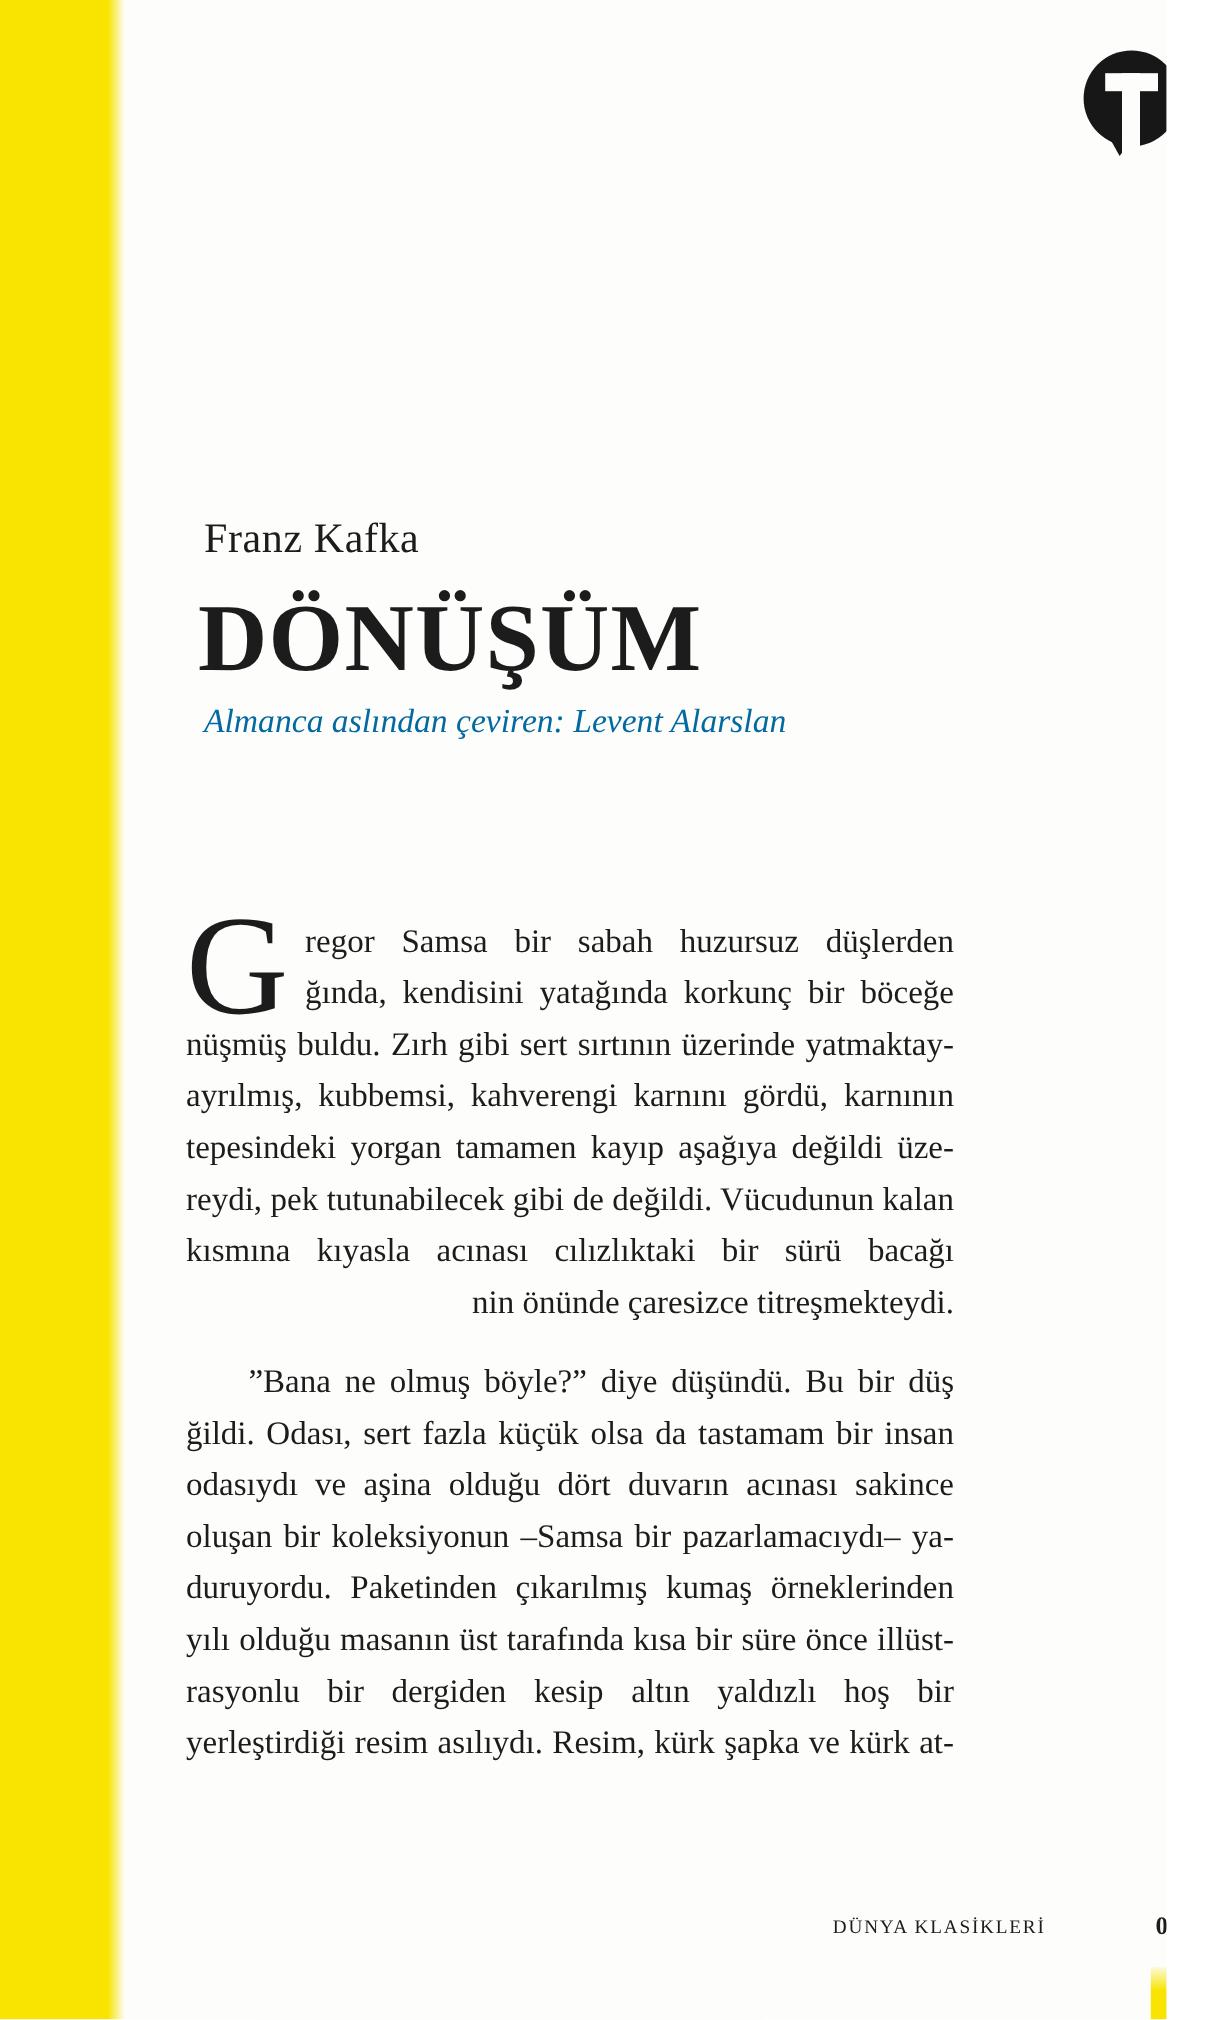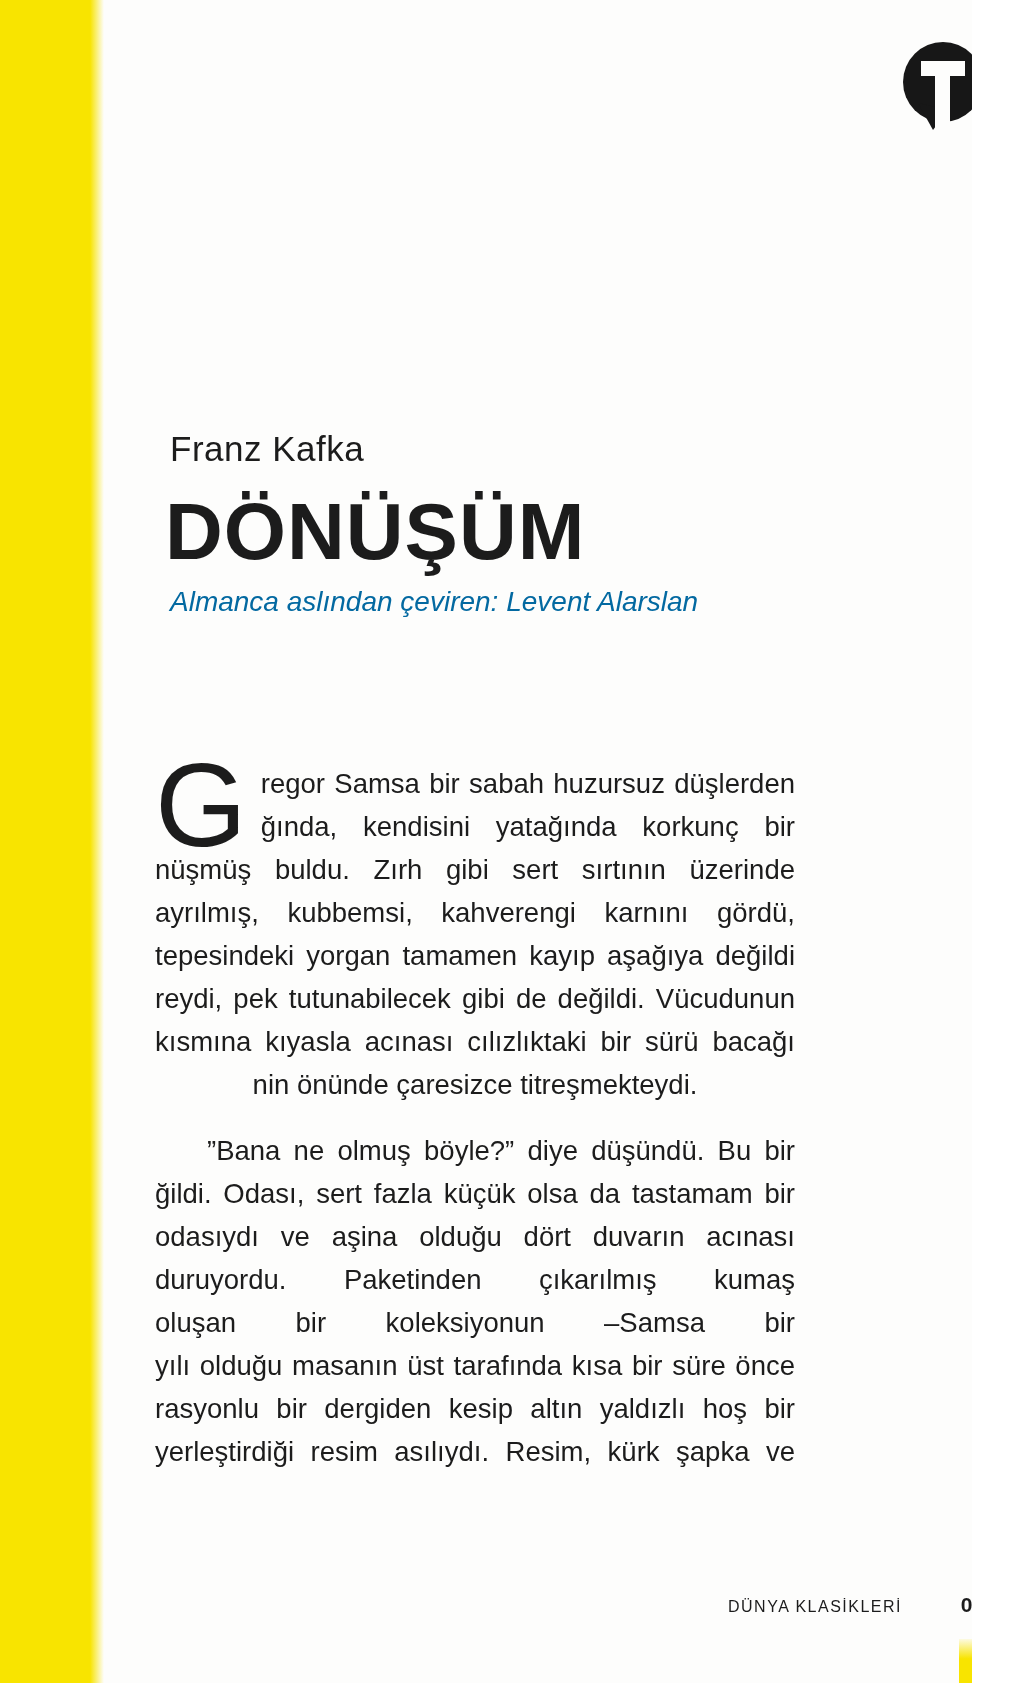--- a/index.html
+++ b/index.html
@@ -7,21 +7,21 @@
     --text:#1c1c1c;
     --bg:#fdfdfc;
     --logo-black:#171717;
   }
   *{margin:0;padding:0;box-sizing:border-box;}
   html,body{background:#ffffff;}
   .page{
     position:relative;
     width:972px;height:1683px;
     background:var(--bg);
-    font-family:Liberation Sans, sans-serif;
+    font-family:Liberation Serif, serif;
     color:var(--text);
     overflow:hidden;
   }
   .yellow-stripe{
     position:absolute;left:0;top:0;bottom:0;width:104px;
     background:linear-gradient(90deg,var(--accent) 0px,var(--accent) 90px,rgba(248,228,0,0) 104px);
   }
   .logo{
     position:absolute;left:896px;top:40px;width:94px;height:92px;
   }
@@ -38,26 +38,26 @@
   }
   .paragraph{overflow:visible;}
   .paragraph + .paragraph{margin-top:23px;}
   .drop-cap{
     float:left;
     font-size:118px;line-height:86px;height:86px;
     margin:0 14px 0 0;
   }
   .line{height:43px;overflow:hidden;}
   .line::after{content:"";display:inline-block;width:100%;height:0;}
-  .line.no-justify{text-align:center;}
+  .line.no-justify{text-align:right;}
   .line.no-justify::after{content:none;}
   .line.indent{text-indent:52px;}
   .footer{position:absolute;top:1596px;left:0;width:1024px;height:26px;font-size:16px;}
   .series{
-    position:absolute;left:728px;top:2px;
+    position:absolute;left:694px;top:2px;
     letter-spacing:1.5px;font-size:16px;
   }
   .pagenum{
     position:absolute;left:946px;top:-3px;width:40px;text-align:right;
     font-size:21px;font-weight:bold;letter-spacing:1px;
   }
   .corner-mark{
     position:absolute;left:959px;top:1639px;width:24px;height:44px;
     background:linear-gradient(180deg,rgba(248,228,0,.1) 0,var(--accent) 45%);
   }
@@ -93,22 +93,22 @@
         <div class="line">ayrılmış, kubbemsi, kahverengi karnını gördü, karnının</div>
         <div class="line">tepesindeki yorgan tamamen kayıp aşağıya değildi üze-</div>
         <div class="line">reydi, pek tutunabilecek gibi de değildi. Vücudunun kalan</div>
         <div class="line">kısmına kıyasla acınası cılızlıktaki bir sürü bacağı gözleri-</div>
         <div class="line no-justify">nin önünde çaresizce titreşmekteydi.</div>
       </div>
       <div class="paragraph">
         <div class="line indent">”Bana ne olmuş böyle?” diye düşündü. Bu bir düş de-</div>
         <div class="line">ğildi. Odası, sert fazla küçük olsa da tastamam bir insan</div>
         <div class="line">odasıydı ve aşina olduğu dört duvarın acınası sakince</div>
+        <div class="line">oluşan bir koleksiyonun –Samsa bir pazarlamacıydı– ya-</div>
         <div class="line">duruyordu. Paketinden çıkarılmış kumaş örneklerinden</div>
-        <div class="line">oluşan bir koleksiyonun –Samsa bir pazarlamacıydı– ya-</div>
         <div class="line">yılı olduğu masanın üst tarafında kısa bir süre önce illüst-</div>
         <div class="line">rasyonlu bir dergiden kesip altın yaldızlı hoş bir çerçeveye</div>
         <div class="line">yerleştirdiği resim asılıydı. Resim, kürk şapka ve kürk at-</div>
       </div>
     </div>
 
   <div class="footer">
     <span class="series">DÜNYA KLASİKLERİ</span>
     <span class="pagenum">06</span>
   </div>

